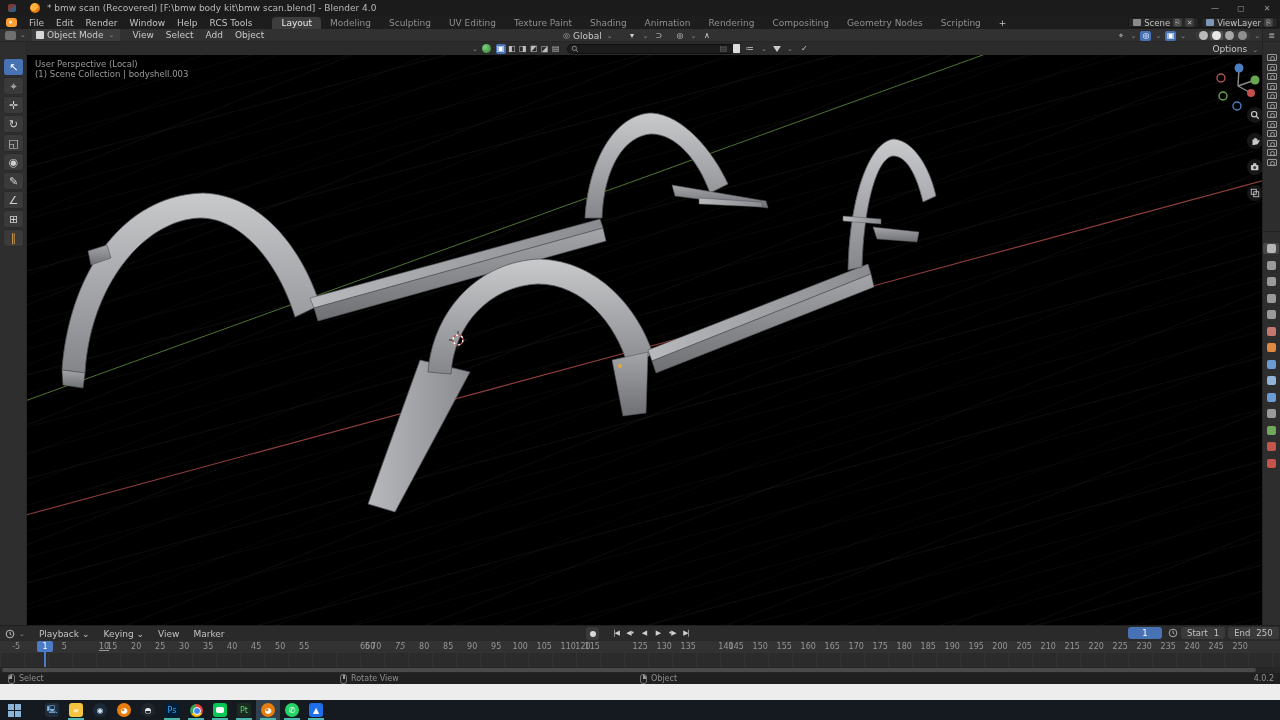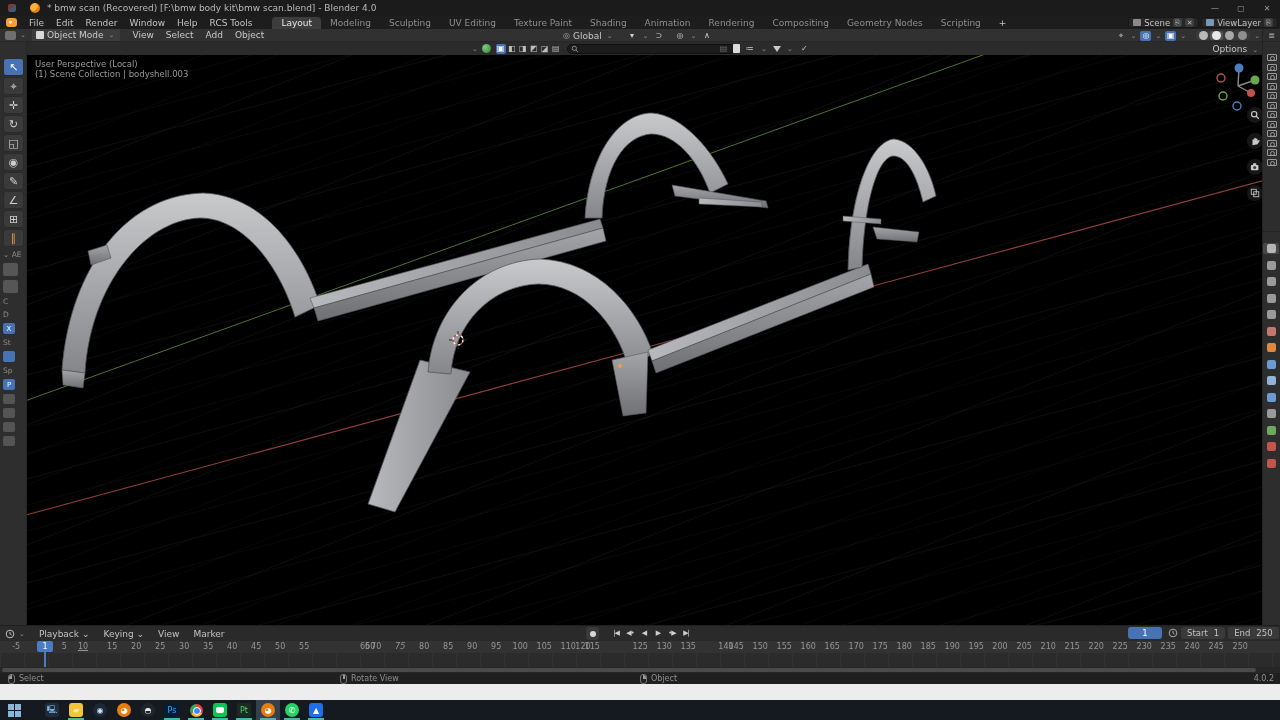--- a/index.html
+++ b/index.html
@@ -260,36 +260,20 @@
       <div class="tool active">↖</div>
       <div class="tool">⌖</div>
       <div class="tool">✛</div>
       <div class="tool">↻</div>
       <div class="tool">◱</div>
       <div class="tool">◉</div>
       <div class="tool">✎</div>
       <div class="tool">∠</div>
       <div class="tool">⊞</div>
       <div class="tool" style="color: rgb(217, 154, 73);">∥</div>
-    </div>
-  <div id="sidepanel">
-      <div class="t-label">⌄ AE</div>
-      <div class="t-swatch"></div>
-      <div class="t-swatch"></div>
-      <div class="t-label">C</div>
-      <div class="t-label">D</div>
-      <div class="t-toggle">X</div>
-      <div class="t-label">St</div>
-      <div class="t-toggle"></div>
-      <div class="t-label">Sp</div>
-      <div class="t-toggle">P</div>
-      <div class="t-icon"></div>
-      <div class="t-icon"></div>
-      <div class="t-icon"></div>
-      <div class="t-icon"></div>
     </div>
 
   <div id="viewport" class="abs">
     <svg id="vpsvg" width="1235" height="570" viewBox="0 0 1235 570">
       <defs>
         <linearGradient id="gA" x1="0" y1="0" x2="0" y2="1">
           <stop offset="0" stop-color="#c9cacc"></stop>
             <stop offset="1" stop-color="#85868a"></stop>
         </linearGradient>
         <linearGradient id="gB" x1="0" y1="0" x2="0" y2="1">
@@ -586,21 +570,21 @@
     </span>
     <span class="range-chip">
       <span>End</span>
       <span>250</span>
     </span>
   </div>
   <div id="tl-ruler" class="abs">
     <div>
         <span class="ruler-label" style="left: 16.2px;">-5</span>
         <span class="ruler-label" style="left: 64.2px;">5</span>
-        <span class="ruler-label" style="left: 83px; text-decoration: underline;">10</span>
+        <span class="ruler-label" style="left: 104px; text-decoration: underline;">10</span>
         <span class="ruler-label" style="left: 112.2px;">15</span>
         <span class="ruler-label" style="left: 136.2px;">20</span>
         <span class="ruler-label" style="left: 160.2px;">25</span>
         <span class="ruler-label" style="left: 184.2px;">30</span>
         <span class="ruler-label" style="left: 208.2px;">35</span>
         <span class="ruler-label" style="left: 232.2px;">40</span>
         <span class="ruler-label" style="left: 256.2px;">45</span>
         <span class="ruler-label" style="left: 280.2px;">50</span>
         <span class="ruler-label" style="left: 304.2px;">55</span>
         <span class="ruler-label" style="left: 328.2px; margin-left: 42px;">60</span>

